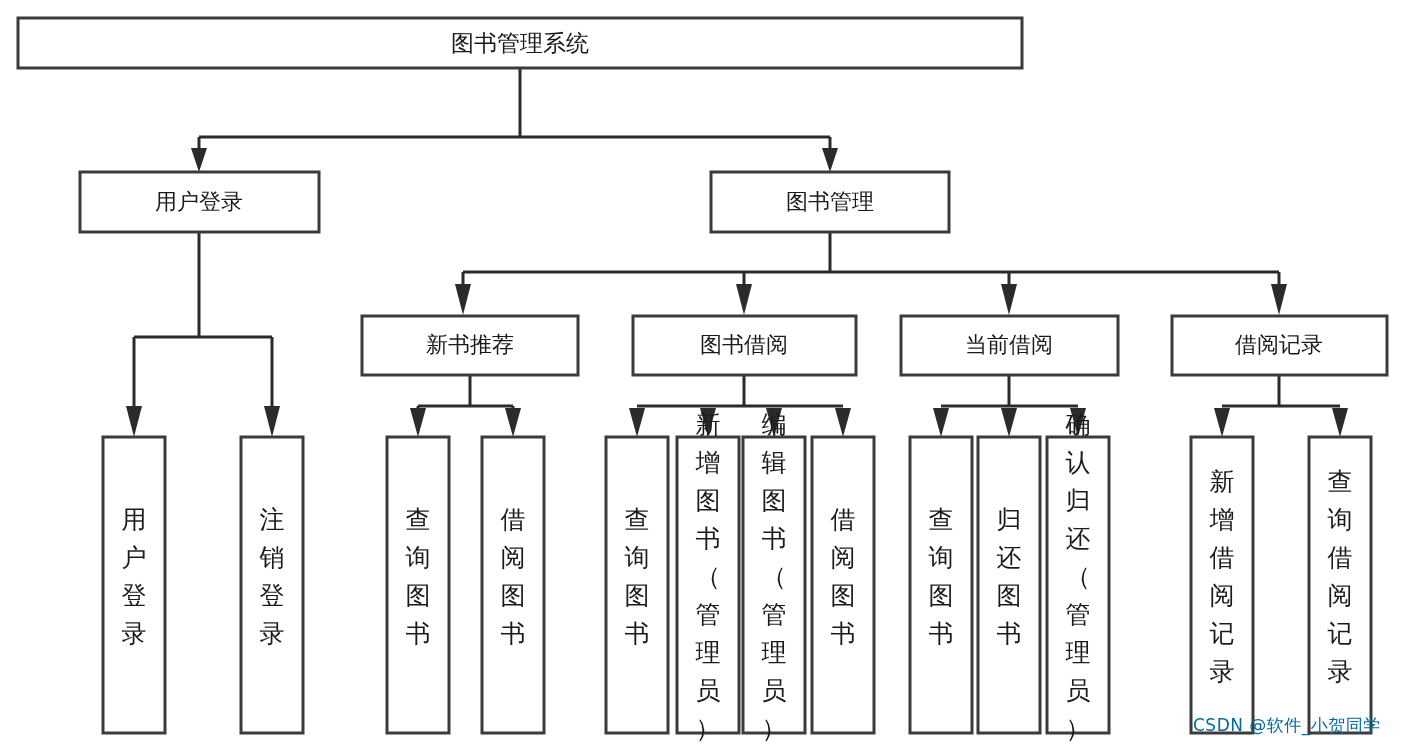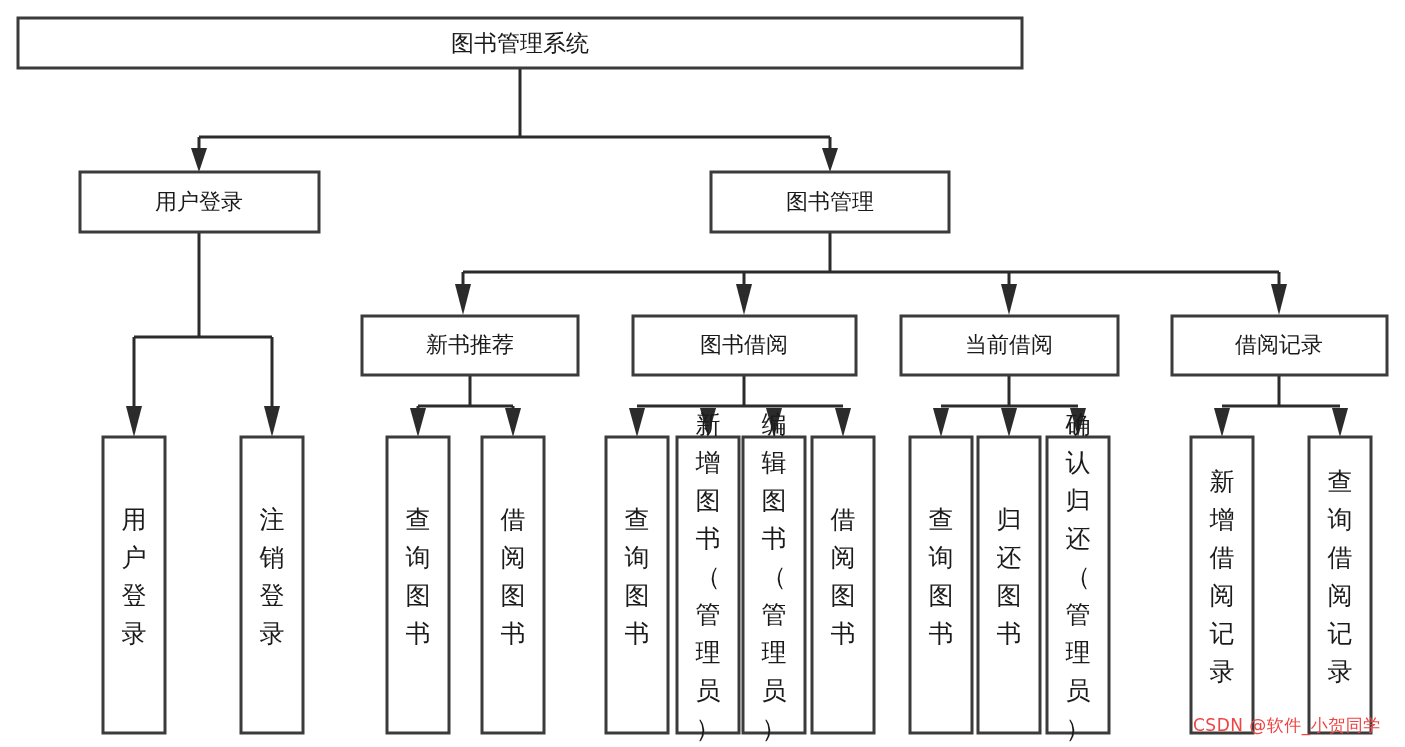--- a/index.html
+++ b/index.html
@@ -25,21 +25,21 @@
     fill:#1a1a1a;
     font-family:"DejaVu Sans","Liberation Sans",sans-serif;
     font-size:25px;
     text-anchor:middle;
   }
   .watermark{
     position:absolute;
     left:1193px;top:714px;
     font-family:"DejaVu Sans","Liberation Sans",sans-serif;
     font-size:17px;
-    color:#ef4444;
+    color:#0369a1;
     white-space:nowrap;
     letter-spacing:0.5px;
   }
 </style>
 </head>
 <body>
 
 <div id="diagram-root">
 
   <svg width="1405" height="747" viewBox="0 0 1405 747">

